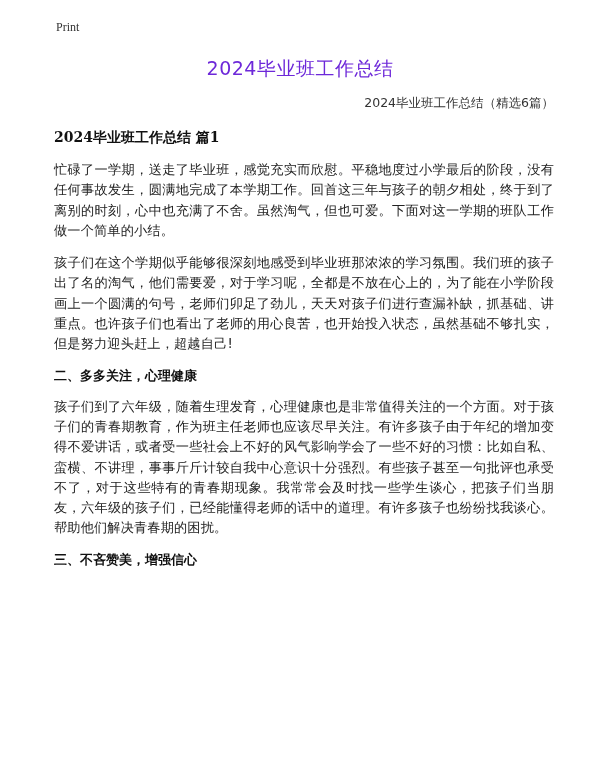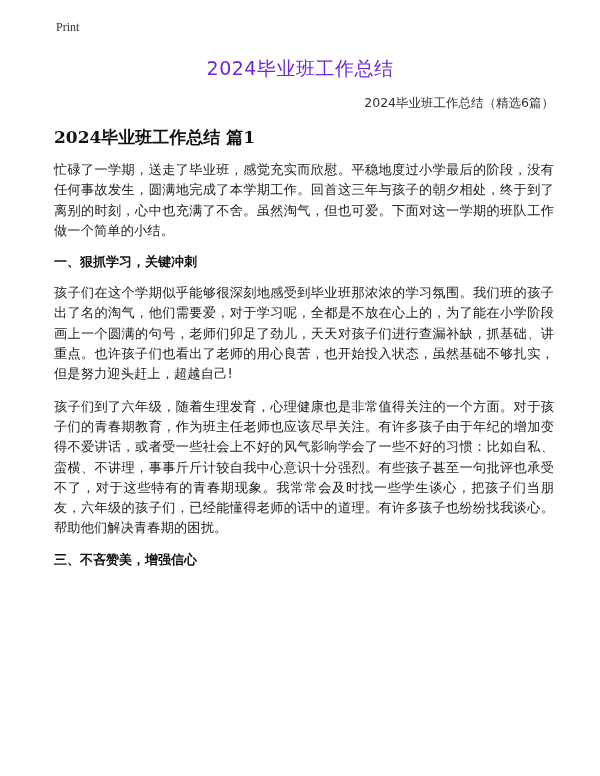--- a/index.html
+++ b/index.html
@@ -51,21 +51,21 @@
     .subtitle {
       font-size: 12.5px;
       color: #333333;
       margin: 0 0 16px 0;
       line-height: 18px;
       text-align: right;
     }
     .article-heading {
       font-family: "DejaVu Serif", "Liberation Serif", serif;
       font-weight: bold;
-      font-size: 17px;
+      font-size: 14px;
       color: #111111;
       margin: 0 0 14px 0;
       line-height: 18px;
     }
     .section-heading {
       font-weight: bold;
       font-size: 13px;
       color: #111111;
       margin: 0 0 12px 0;
       line-height: 18px;
@@ -87,21 +87,21 @@
 
   <h1 class="doc-title">2024毕业班工作总结</h1>
 
   <div class="content">
     <p class="subtitle">2024毕业班工作总结（精选6篇）</p>
 
     <p class="article-heading">2024毕业班工作总结 篇1</p>
 
     <p class="para">忙碌了一学期，送走了毕业班，感觉充实而欣慰。平稳地度过小学最后的阶段，没有任何事故发生，圆满地完成了本学期工作。回首这三年与孩子的朝夕相处，终于到了离别的时刻，心中也充满了不舍。虽然淘气，但也可爱。下面对这一学期的班队工作做一个简单的小结。</p>
 
-    <p class="section-heading">一、狠抓学习，关键冲刺</p>
     <p class="para">孩子们在这个学期似乎能够很深刻地感受到毕业班那浓浓的学习氛围。我们班的孩子出了名的淘气，他们需要爱，对于学习呢，全都是不放在心上的，为了能在小学阶段画上一个圆满的句号，老师们卯足了劲儿，天天对孩子们进行查漏补缺，抓基础、讲重点。也许孩子们也看出了老师的用心良苦，也开始投入状态，虽然基础不够扎实，但是努力迎头赶上，超越自己!</p>
 
+    <p class="section-heading">二、多多关注，心理健康</p>
     <p class="para">孩子们到了六年级，随着生理发育，心理健康也是非常值得关注的一个方面。对于孩子们的青春期教育，作为班主任老师也应该尽早关注。有许多孩子由于年纪的增加变得不爱讲话，或者受一些社会上不好的风气影响学会了一些不好的习惯：比如自私、蛮横、不讲理，事事斤斤计较自我中心意识十分强烈。有些孩子甚至一句批评也承受不了，对于这些特有的青春期现象。我常常会及时找一些学生谈心，把孩子们当朋友，六年级的孩子们，已经能懂得老师的话中的道理。有许多孩子也纷纷找我谈心。帮助他们解决青春期的困扰。</p>
 
     <p class="section-heading">三、不吝赞美，增强信心</p>
 
   </div>
 </div>
 
 </body></html>

